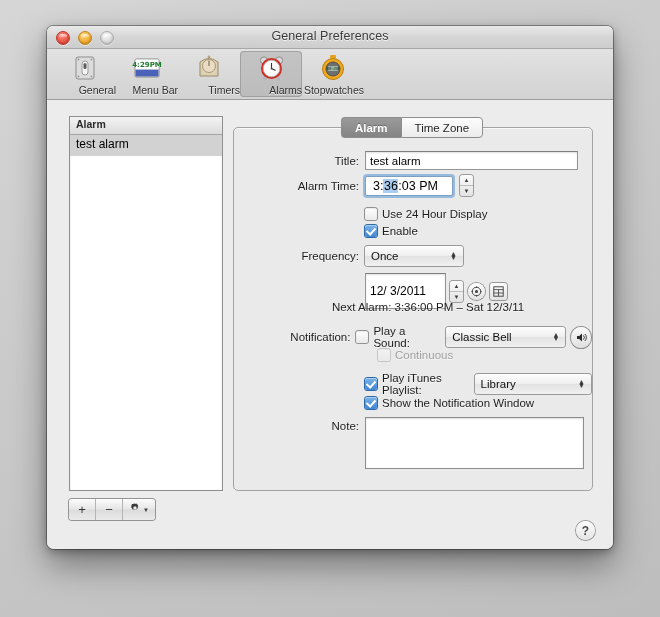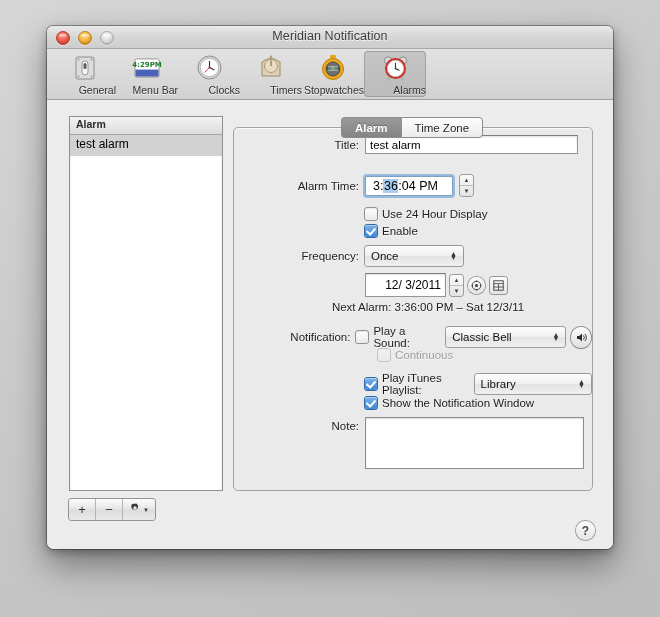--- a/index.html
+++ b/index.html
@@ -325,21 +325,21 @@
 <body>
 
 <div class="window">
 
   <div class="titlebar">
     <div class="lights">
       <div class="light close"></div>
       <div class="light min"></div>
       <div class="light zoom"></div>
     </div>
-    <div class="title-text">Meridian Notification</div>
+    <div class="title-text">General Preferences</div>
   </div>
 
   <div class="toolbar">
 
     <div class="tb-item">
       <div class="tb-icon">
         <svg width="26" height="26" viewBox="0 0 26 26">
           <rect x="4" y="2" width="18" height="22" rx="2" fill="#dcdcdc" stroke="#8d8d8d"></rect>
           <rect x="10" y="6" width="6" height="14" rx="3" fill="#f4f4f4" stroke="#9a9a9a"></rect>
           <rect x="11.5" y="8" width="3" height="6" rx="1.5" fill="#5d5d5d"></rect>
@@ -357,75 +357,62 @@
         <svg width="30" height="26" viewBox="0 0 30 26">
           <rect x="3" y="4" width="24" height="18" rx="1.5" fill="#e8e8e8" stroke="#8a8a8a"></rect>
           <rect x="3.6" y="4.6" width="22.8" height="10" fill="#ffffff"></rect>
           <rect x="3.6" y="14.6" width="22.8" height="6.8" fill="#4a63b8"></rect>
           <text x="15" y="12" font-family="DejaVu Sans, sans-serif" font-size="7" font-weight="bold" fill="#1f7a2e" text-anchor="middle">4:29PM</text>
         </svg>
       </div>
       <div class="tb-label">Menu Bar</div>
     </div>
 
-    <div class="tb-item">
-      <div class="tb-icon">
-        <svg width="27" height="27" viewBox="0 0 27 27">
-          <circle cx="13.5" cy="13.5" r="11.5" fill="#d9d9d9" stroke="#8b8b8b"></circle>
-          <circle cx="13.5" cy="13.5" r="9.3" fill="#fdfdfd" stroke="#b3b3b3"></circle>
-          <line x1="13.5" y1="13.5" x2="13.5" y2="7" stroke="#333" stroke-width="1.1"></line>
-          <line x1="13.5" y1="13.5" x2="18.3" y2="16" stroke="#333" stroke-width="1.1"></line>
-          <line x1="13.5" y1="13.5" x2="8.5" y2="18.5" stroke="#d33" stroke-width="0.9"></line>
-          <circle cx="13.5" cy="13.5" r="1" fill="#444"></circle>
-        </svg>
-      </div>
-      <div class="tb-label">Clocks</div>
-    </div>
 
     <div class="tb-item">
       <div class="tb-icon">
         <svg width="26" height="27" viewBox="0 0 26 27">
           <path d="M4 22 L4 8 Q13 1 22 8 L22 22 Z" fill="#ded0b4" stroke="#9a8a66"></path>
           <ellipse cx="13" cy="12" rx="6.5" ry="6.5" fill="#e8dcc4" stroke="#ab9a74"></ellipse>
           <line x1="13" y1="12" x2="13" y2="6.5" stroke="#7a6a48" stroke-width="1.1"></line>
           <rect x="11.8" y="1.5" width="2.4" height="3" rx="0.8" fill="#b3a27c"></rect>
         </svg>
       </div>
       <div class="tb-label">Timers</div>
-    </div>
-
-    <div class="tb-item">
-      <div class="tb-icon">
-        <svg width="26" height="27" viewBox="0 0 26 27">
-          <rect x="10" y="1" width="6" height="3.5" rx="1" fill="#e8a31e"></rect>
-          <circle cx="13" cy="15" r="10.5" fill="#f0a91c" stroke="#b97d0c"></circle>
-          <circle cx="13" cy="15" r="7" fill="#6f6f6f" stroke="#4d4d4d"></circle>
-          <rect x="8" y="12" width="10" height="5" rx="1" fill="#9fb8a8"></rect>
-          <text x="13" y="16.3" font-family="DejaVu Sans Mono, monospace" font-size="4.3" fill="#20341f" text-anchor="middle">00:00</text>
-        </svg>
-      </div>
-      <div class="tb-label">Stopwatches</div>
     </div>
 
     <div class="tb-item selected">
       <div class="tb-icon">
         <svg width="27" height="27" viewBox="0 0 27 27">
           <circle cx="6" cy="6.5" r="3.6" fill="#d9d9d9" stroke="#8c8c8c"></circle>
           <circle cx="21" cy="6.5" r="3.6" fill="#d9d9d9" stroke="#8c8c8c"></circle>
           <circle cx="13.5" cy="14.5" r="10.5" fill="#cf2b21"></circle>
           <circle cx="13.5" cy="14.5" r="8.3" fill="#fdfdfd" stroke="#b5b5b5"></circle>
           <line x1="13.5" y1="14.5" x2="13.5" y2="9" stroke="#333" stroke-width="1.1"></line>
           <line x1="13.5" y1="14.5" x2="17.5" y2="16.5" stroke="#333" stroke-width="1.1"></line>
           <circle cx="13.5" cy="14.5" r="0.9" fill="#444"></circle>
           <rect x="5" y="23" width="3.4" height="3.4" rx="0.8" fill="#b5b5b5"></rect>
           <rect x="18.6" y="23" width="3.4" height="3.4" rx="0.8" fill="#b5b5b5"></rect>
         </svg>
       </div>
       <div class="tb-label">Alarms</div>
     </div>
+
+    <div class="tb-item">
+      <div class="tb-icon">
+        <svg width="26" height="27" viewBox="0 0 26 27">
+          <rect x="10" y="1" width="6" height="3.5" rx="1" fill="#e8a31e"></rect>
+          <circle cx="13" cy="15" r="10.5" fill="#f0a91c" stroke="#b97d0c"></circle>
+          <circle cx="13" cy="15" r="7" fill="#6f6f6f" stroke="#4d4d4d"></circle>
+          <rect x="8" y="12" width="10" height="5" rx="1" fill="#9fb8a8"></rect>
+          <text x="13" y="16.3" font-family="DejaVu Sans Mono, monospace" font-size="4.3" fill="#20341f" text-anchor="middle">00:00</text>
+        </svg>
+      </div>
+      <div class="tb-label">Stopwatches</div>
+    </div>
   </div>
 
   <div class="content">
 
     <div class="list-box">
       <div class="list-header">Alarm</div>
       <div class="list-row selected">test alarm</div>
     </div>
 
     <div class="seg-control">
@@ -446,33 +433,33 @@
 
     <div class="pane"></div>
 
     <div class="tabs">
       <div class="tab active">Alarm</div>
       <div class="tab inactive">Time Zone</div>
     </div>
 
     <div class="form">
 
-      <div class="row" style="left:0; top:8px; width:358px;">
+      <div class="row" style="left:0; top:24px; width:358px;">
         <div class="lbl" style="width:126px;">Title:</div>
         <input class="txt" style="width: 213px; height: 19px; margin-left: 6px;" value="test alarm">
       </div>
 
       <div class="row" style="left:0; top:48px; width:358px;">
         <div class="lbl" style="width:126px;">Alarm Time:</div>
         <div class="timefield" style="width:88px;margin-left:6px;">
           <span>3</span>
           <span>:</span>
           <span class="seg-sel">36</span>
           <span>:</span>
-          <span>04</span>
+          <span>03</span>
           <span style="white-space:pre;"> PM</span>
         </div>
         <div class="stepper" style="margin-left:7px;">
           <div>▲</div>
           <div>▼</div>
         </div>
       </div>
 
       <div class="row" style="left:132px; top:81px;">
         <span class="cb"></span>
@@ -489,21 +476,21 @@
         <div class="popup" style="width:98px;margin-left:6px;">
           <span>Once</span>
           <span class="arrows">
             <span>▲</span>
               <span>▼</span>
           </span>
         </div>
       </div>
 
       <div class="row" style="left:132px; top:146px;">
-        <input class="txt" style="width: 81px; height: 24px; text-align: right; font-size: 12px;" value="12/ 3/2011">
+        <input class="txt" style="width: 81px; height: 36px; text-align: left; font-size: 12px;" value="12/ 3/2011">
         <div class="stepper" style="margin-left:4px;">
           <div>▲</div>
           <div>▼</div>
         </div>
         <div class="iconbtn" style="margin-left:5px;">
           <svg width="11" height="11" viewBox="0 0 11 11">
             <circle cx="5.5" cy="5.5" r="4.3" fill="none" stroke="#3b3b3b" stroke-width="0.9"></circle>
             <circle cx="5.5" cy="5.5" r="1.5" fill="#3b3b3b"></circle>
             <line x1="5.5" y1="0.6" x2="5.5" y2="2" stroke="#3b3b3b" stroke-width="0.9"></line>
             <line x1="5.5" y1="9" x2="5.5" y2="10.4" stroke="#3b3b3b" stroke-width="0.9"></line>

